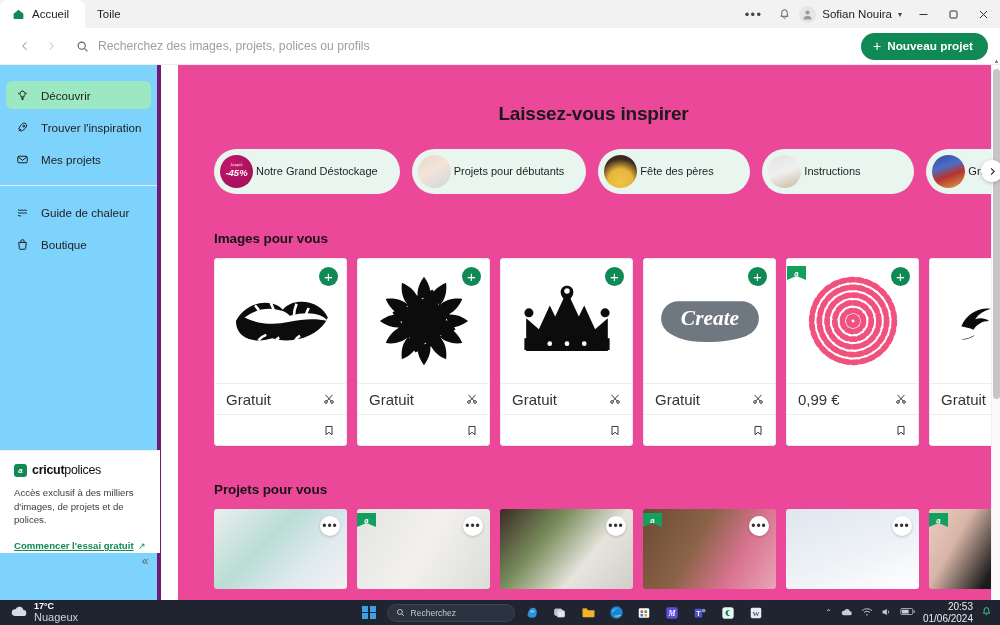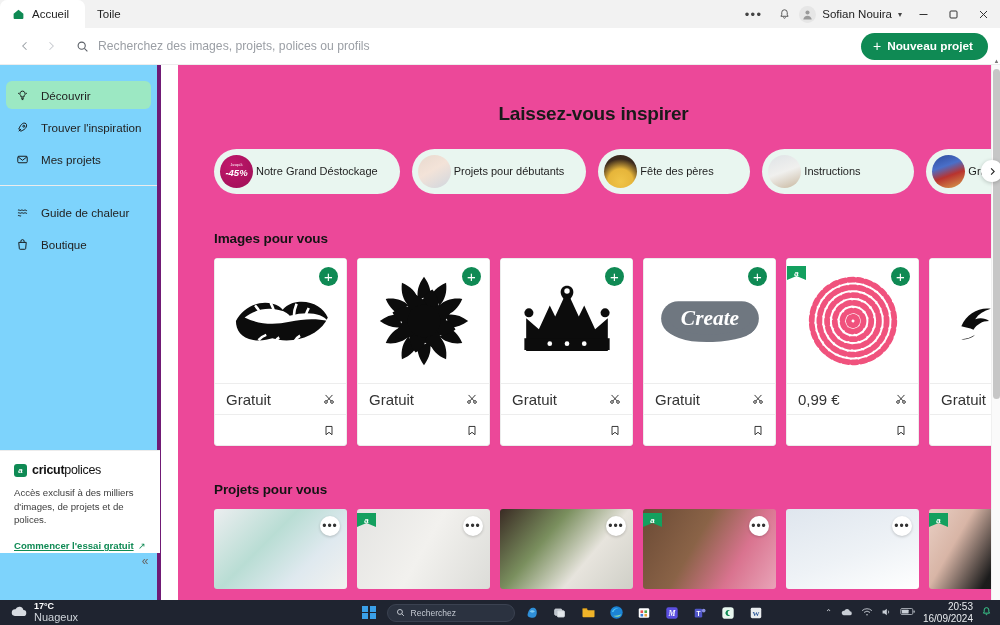--- a/index.html
+++ b/index.html
@@ -779,21 +779,21 @@
       </span>
       <span>
         <svg width="15" height="9" viewBox="0 0 20 11" fill="none">
             <rect x="1" y="1.5" width="16" height="8" rx="1.6" stroke="#c9ced6" stroke-width="1"></rect>
             <rect x="2.5" y="3" width="9" height="5" rx="0.8" fill="#c9ced6"></rect>
             <rect x="18" y="4" width="1.6" height="3" rx="0.6" fill="#c9ced6"></rect>
           </svg>
       </span>
       <span class="tray-clock">
         <span style="display:block;">20:53</span>
-        <span style="display:block;">16/09/2024</span>
+        <span style="display:block;">01/06/2024</span>
       </span>
       <span>
         <svg width="11" height="11" viewBox="0 0 16 16" fill="none" stroke="#3ddc97" stroke-width="1.3">
             <path d="M8 2.4a3.4 3.4 0 0 0-3.4 3.4v2.6L3.6 10.4h8.8l-1-2V5.8A3.4 3.4 0 0 0 8 2.4z"></path>
             <path d="M6.8 11.8a1.3 1.3 0 0 0 2.4 0"></path>
           </svg>
       </span>
     </div>
   </div>
 

